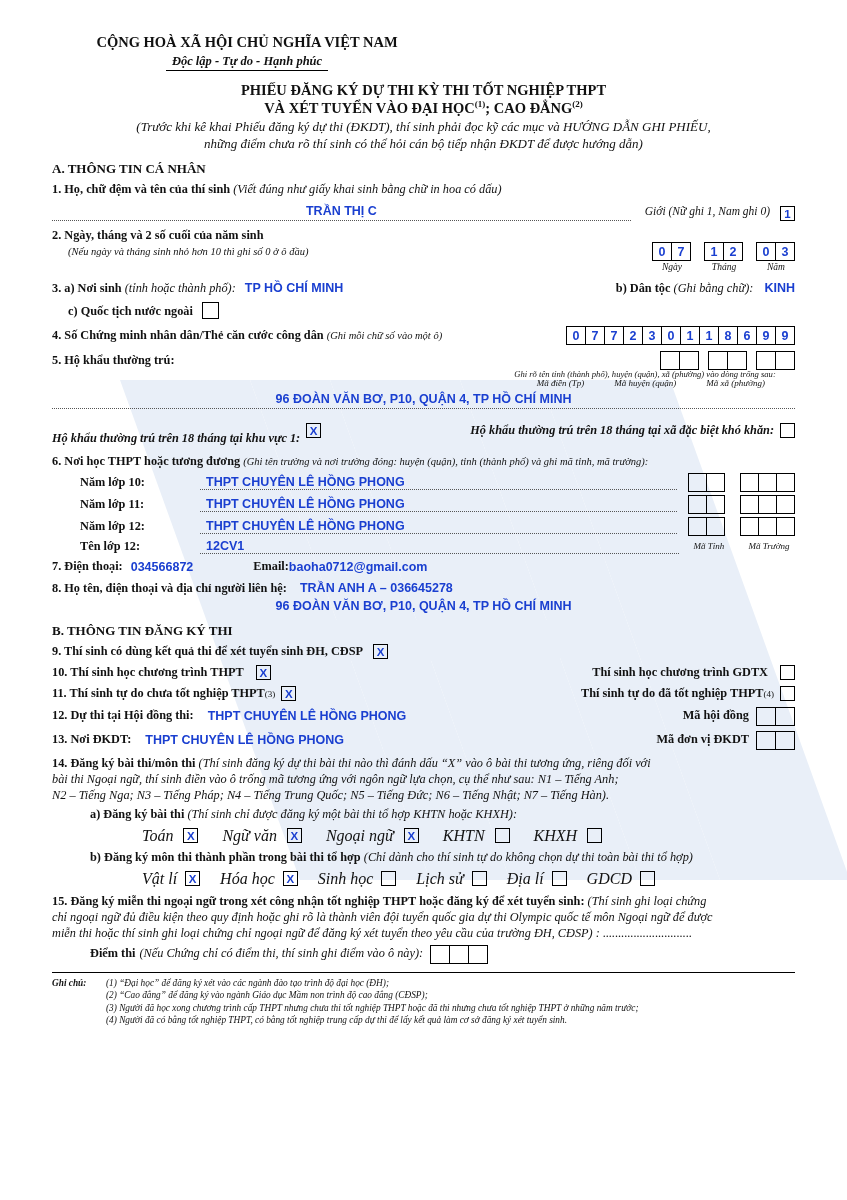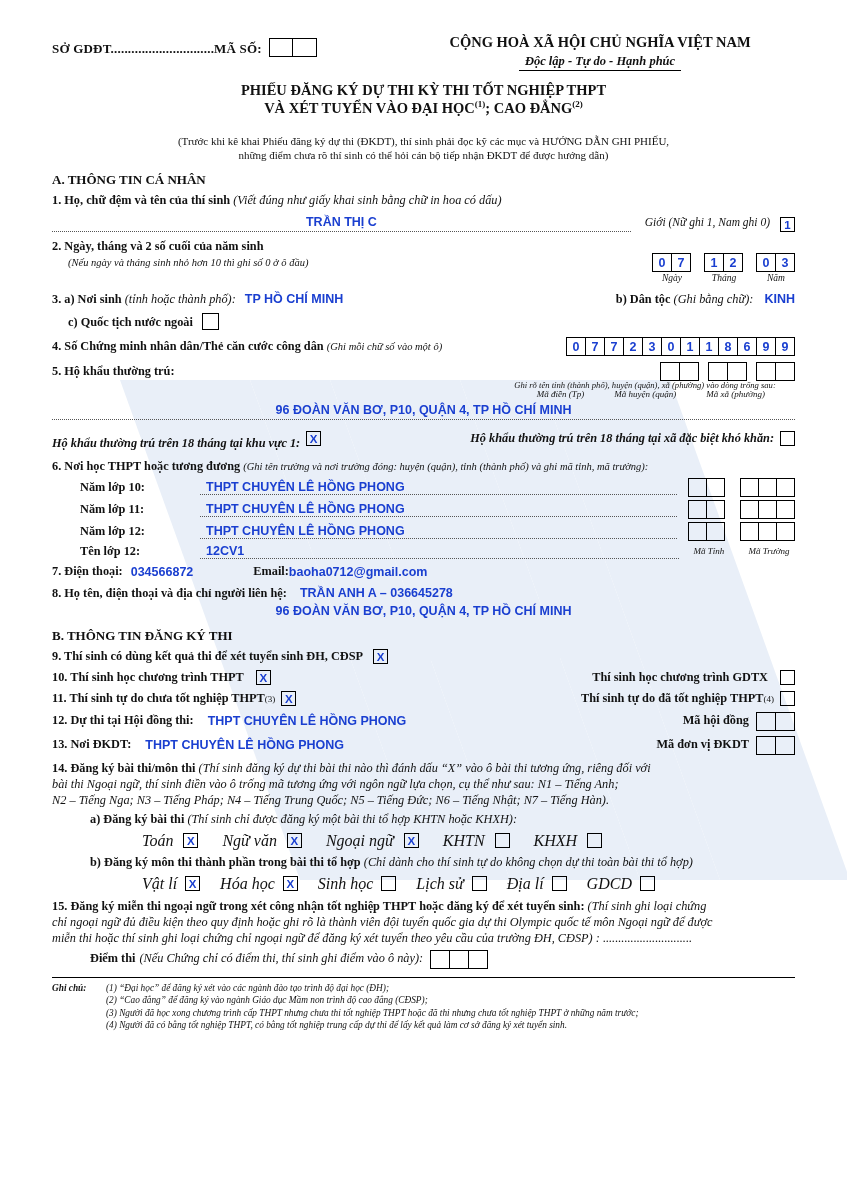--- a/index.html
+++ b/index.html
@@ -36,21 +36,21 @@
 
   .row2{display:flex;justify-content:space-between;align-items:flex-start;margin-top:14px;}
   .phieu-box{border:1.6px solid #000;padding:5px 14px 6px 14px;text-align:center;width:150px;}
   .phieu-box .t1{font-weight:bold;font-size:13.5px;}
   .phieu-box .t2{font-size:9.5px;font-style:italic;margin-top:1px;}
   .so-phieu{border:1px solid #000;width:200px;height:34px;font-style:italic;font-size:11.5px;padding:3px 6px;box-sizing:border-box;}
 
   .title{text-align:center;margin-top:10px;}
   .title .t1{font-weight:bold;font-size:14.5px;line-height:1.25;font-family:Liberation Serif, serif;}
   .title .sup{font-size:9px;vertical-align:super;}
-  .title .note{font-size:11px;line-height:1.25;margin-top:18px;}
+  .title .note{font-size:13px;font-style:italic;line-height:1.25;margin-top:2px;}
 
   .sec{font-weight:bold;font-size:13px;margin-top:9px;}
   .ln{font-size:12.3px;margin-top:5px;line-height:1.3;}
   .it{font-style:italic;}
   .b{font-weight:bold;}
   .sm{font-size:10.5px;}
   .xs{font-size:9px;}
 
   .fill{color:#1a3fd0;font-family:"Liberation Sans", sans-serif;font-weight:bold;font-size:12.5px;}
   .fill-ctr{color:#1a3fd0;font-family:"Liberation Sans", sans-serif;font-weight:bold;font-size:12.5px;text-align:center;}
@@ -99,24 +99,20 @@
       <polygon points="540,380 670,380 850,880 720,880"></polygon>
       <rect x="300" y="620" width="260" height="40"></rect>
     </g>
   </svg>
 </div>
 
 <div class="page">
 <div class="content">
 
   <div class="hdr">
-    <div class="hdr-left">
-      <span>SỞ GDĐT..............................MÃ SỐ:</span>
-      <span class="ms-box"><span class="half"></span><span class="half"></span></span>
-    </div>
     <div class="hdr-right">
       <div class="l1">CỘNG HOÀ XÃ HỘI CHỦ NGHĨA VIỆT NAM</div>
       <div class="l2">Độc lập - Tự do - Hạnh phúc</div>
     </div>
   </div>
 
 
   <div class="title">
     <div class="t1">
       <span>PHIẾU ĐĂNG KÝ DỰ THI KỲ THI TỐT NGHIỆP THPT</span><br>
@@ -218,21 +214,21 @@
       <span class="xs it">Mã điền (Tp)</span>
       <span class="xs it">Mã huyện (quận)</span>
       <span class="xs it">Mã xã (phường)</span>
     </div>
     <div style="width:30px;"></div>
   </div>
 
   <div class="fill-ctr dotline" style="margin-top:4px;padding-bottom:2px;">96 ĐOÀN VĂN BƠ, P10, QUẬN 4, TP HỒ CHÍ MINH</div>
 
   <div class="flexline" style="margin-top:6px;">
-    <span class="ln b it" style="margin-top:10px;">Hộ khẩu thường trú trên 18 tháng tại khu vực 1:</span>
+    <span class="ln b it" style="margin-top:16px;">Hộ khẩu thường trú trên 18 tháng tại khu vực 1:</span>
     <span class="cb" style="margin-left:6px;">X</span>
     <div class="spacer"></div>
     <span class="ln b it" style="margin-top:0;">Hộ khẩu thường trú trên 18 tháng tại xã đặc biệt khó khăn:</span>
     <span class="cb" style="margin-left:6px;"></span>
   </div>
 
   <div class="ln" style="margin-top:7px;">
     <span class="b">6. Nơi học THPT hoặc tương đương</span>
     <span class="it sm">(Ghi tên trường và nơi trường đóng: huyện (quận), tỉnh (thành phố) và ghi mã tỉnh, mã trường):</span>
   </div>

